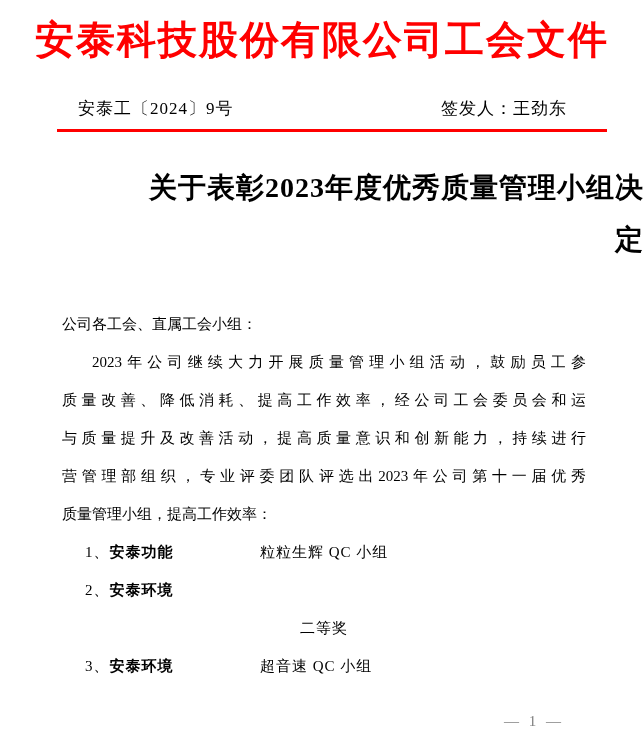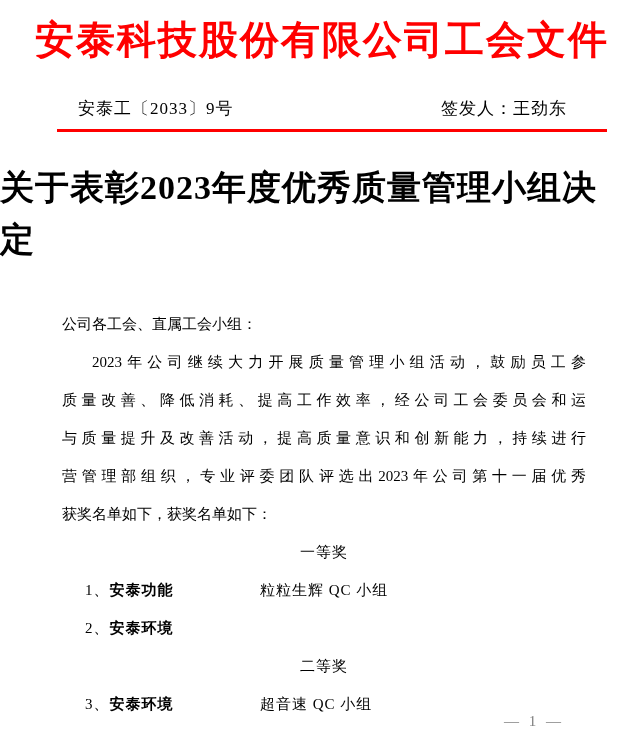--- a/index.html
+++ b/index.html
@@ -36,22 +36,22 @@
     letter-spacing: 1px;
   }
   .red-rule {
     height: 3px;
     background: #ff0000;
     margin: 9px 37px 0 57px;
   }
   
   .doc-title {
     margin-top: 30px;
-    text-align: left;
-    font-size: 34px;
+    text-align: right;
+    font-size: 28px;
     font-weight: bold;
     line-height: 52px;
     letter-spacing: 1px;
   }
   .doc-title span { display: block; }
   
   .content {
     margin: 39px 58px 0 62px;
     font-size: 15px;
   }
@@ -84,43 +84,42 @@
 </style>
 </head>
 <body>
 
 <div class="page">
 
   <header>
     <div class="org-title">安泰科技股份有限公司工会文件</div>
 
     <div class="meta-row">
-      <span class="doc-no">安泰工〔2033〕9号</span>
+      <span class="doc-no">安泰工〔2024〕9号</span>
       <span class="issuer"><span>签发人：</span><span>王劲东</span></span>
     </div>
 
     <div class="red-rule"></div>
   </header>
 
   <h1 class="doc-title">
     <span>关于表彰2023年度优秀质量管理小组决</span>
     <span>定</span>
   </h1>
 
   <main class="content">
 
     <div class="line">公司各工会、直属工会小组：</div>
 
     <div class="line j indent">2023年公司继续大力开展质量管理小组活动，鼓励员工参</div>
     <div class="line j">质量改善、降低消耗、提高工作效率，经公司工会委员会和运</div>
     <div class="line j">与质量提升及改善活动，提高质量意识和创新能力，持续进行</div>
     <div class="line j">营管理部组织，专业评委团队评选出2023年公司第十一届优秀</div>
-    <div class="line">获奖名单如下，获奖名单如下：</div>
+    <div class="line">质量管理小组，提高工作效率：</div>
 
-    <div class="line award-heading">一等奖</div>
 
     <div class="line award-row">
       <span class="award-label">
           <span class="award-index">1、</span>
           <span class="award-dept">安泰功能</span>
         </span>
       <span class="award-group">粒粒生辉 QC 小组</span>
     </div>
 
     <div class="line award-row">

